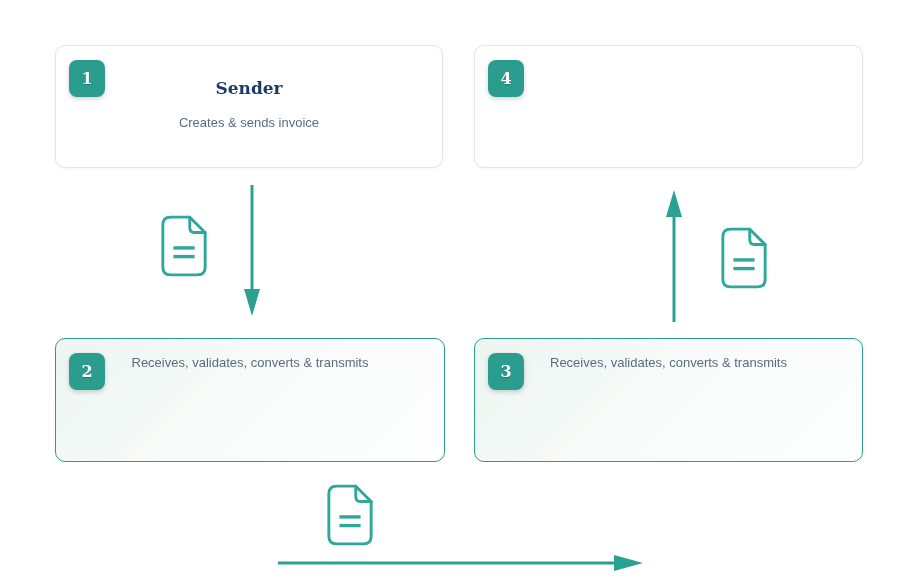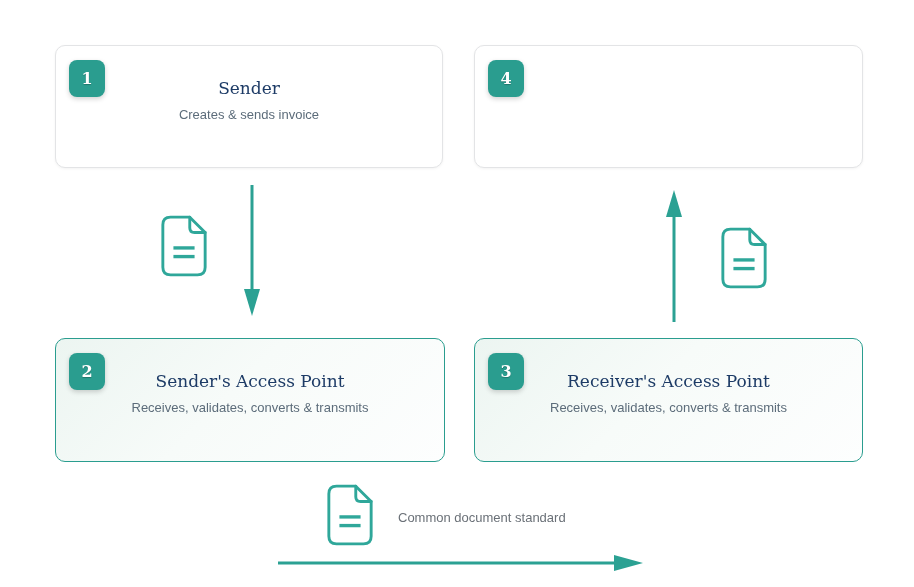--- a/index.html
+++ b/index.html
@@ -43,27 +43,27 @@
     font-weight: bold;
     font-size: 16px;
     line-height: 37px;
     text-align: center;
     box-shadow: 0 2px 5px rgba(0,0,0,0.18);
     text-shadow: 0 1px 1px rgba(0,0,0,0.25);
   }
   .box-title {
     margin-top: 31px;
     font-family: "DejaVu Serif", serif;
-    font-weight: normal;
+    font-weight: bold;
     font-size: 17px;
     line-height: 22px;
     color: #1d3b66;
   }
   .box-subtitle {
-    margin-top: 8px;
+    margin-top: 16px;
     font-size: 13px;
     line-height: 16px;
     color: #5c6c7a;
   }
   .arrow-svg {
     position: absolute;
   }
   .arrow-svg line {
     stroke: #2ba193;
     stroke-width: 3;
@@ -105,27 +105,25 @@
     <div class="box-title">Sender</div>
     <div class="box-subtitle">Creates &amp; sends invoice</div>
   </div>
 
   <div class="box plain" style="left:474px; top:45px; width:389px; height:123px;">
     <div class="badge">4</div>
   </div>
 
   <div class="box teal" style="left:55px; top:338px; width:390px; height:124px;">
     <div class="badge">2</div>
-    <div class="box-title">Sender's Access Point</div>
     <div class="box-subtitle">Receives, validates, converts &amp; transmits</div>
   </div>
 
   <div class="box teal" style="left:474px; top:338px; width:389px; height:124px;">
     <div class="badge">3</div>
-    <div class="box-title">Receiver's Access Point</div>
     <div class="box-subtitle">Receives, validates, converts &amp; transmits</div>
   </div>
 
   <svg class="arrow-svg" style="left:243px; top:184px;" width="18" height="134" aria-hidden="true">
     <line x1="9" y1="1" x2="9" y2="107"></line>
     <polygon points="1,105 17,105 9,132"></polygon>
   </svg>
 
   <svg class="arrow-svg" style="left:665px; top:188px;" width="18" height="136" aria-hidden="true">
     <polygon points="1,29 17,29 9,2"></polygon>
@@ -151,15 +149,14 @@
     <line x1="15" y1="44" x2="37" y2="44"></line>
   </svg>
 
   <svg class="doc-icon" style="left:325px; top:483px;" width="50" height="64" viewBox="0 0 52 66" aria-hidden="true">
     <path d="M32 3 H12 Q4 3 4 11 V55 Q4 63 12 63 H40 Q48 63 48 55 V19 Z"></path>
     <path d="M32 3 V14 Q32 19 37 19 H48"></path>
     <line x1="15" y1="35" x2="37" y2="35"></line>
     <line x1="15" y1="44" x2="37" y2="44"></line>
   </svg>
 
-  <div class="common-label">Common document standard</div>
 
 </div>
 
 </body></html>

